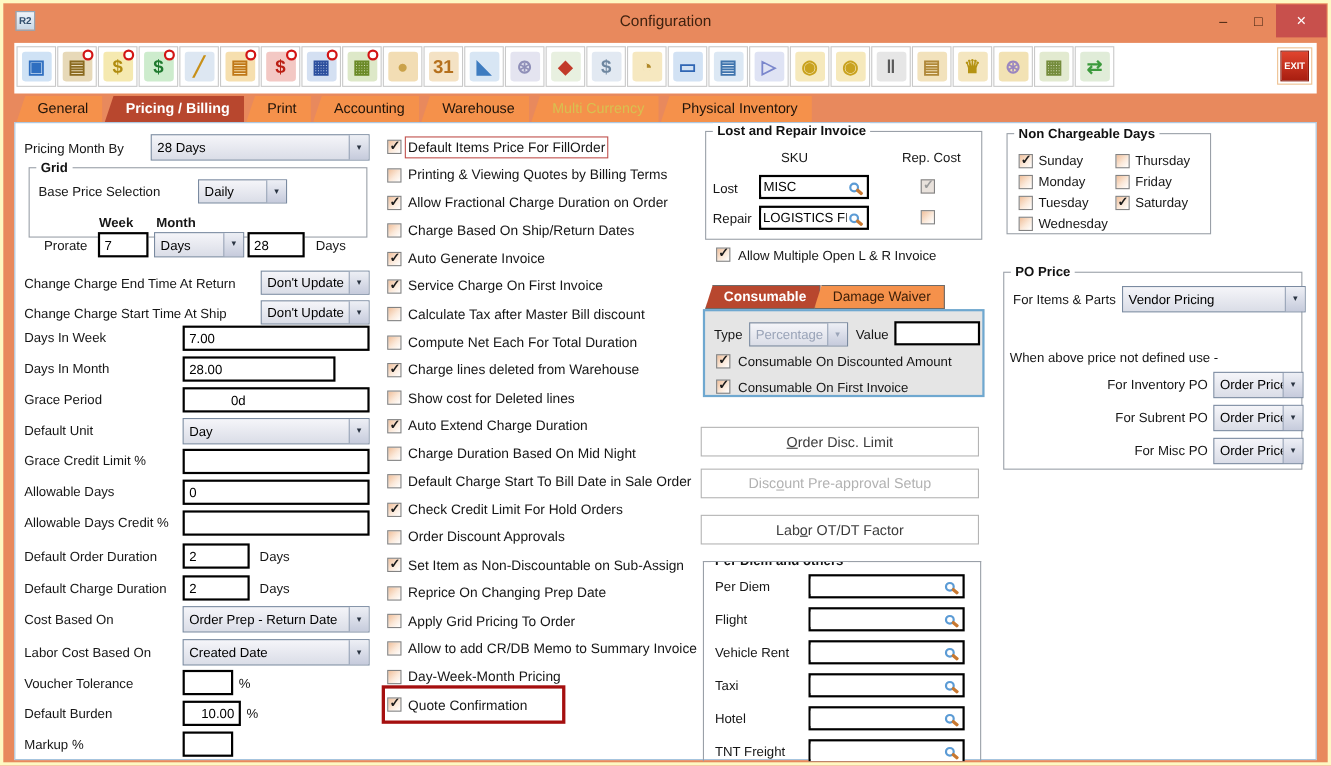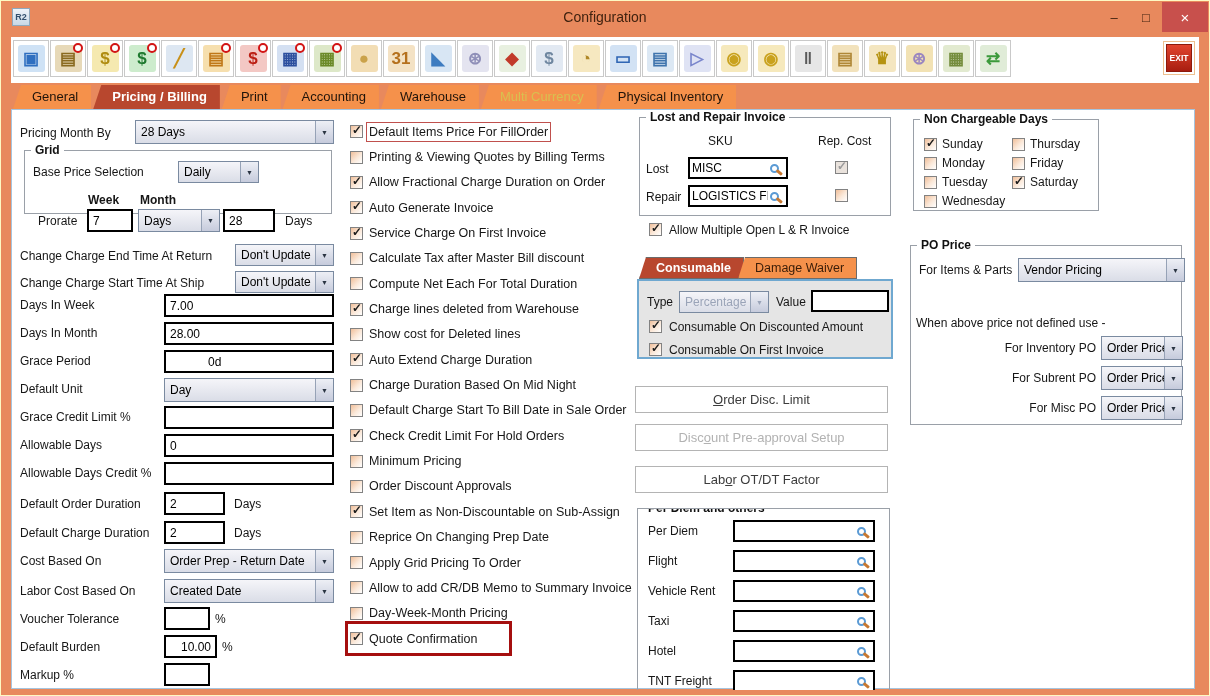--- a/index.html
+++ b/index.html
@@ -1,18 +1,18 @@
 <!DOCTYPE html>
 <html style="--frame: #E8895D; --titlebar-text: #40220F; --close-button: #C8504C; --exit-red: #E1442E; --tab-orange: #F5914B; --tab-active: #B8472E; --tab-disabled-text: #D8C050; --content-border: #A6C4DE; --panel-border: #6FA8D0; --highlight-box: #A50F0F; --field-outline: #C0504D; --disabled-text: #9AA4B8;"><head>
 <meta charset="utf-8">
 <style>
   * { margin:0; padding:0; box-sizing:border-box; }
   html,body { width:1210px; height:696px; font-family:"Liberation Sans",sans-serif; }
   body { position:relative; background:var(--frame,#E8895D); overflow:hidden; }
-  .window { position:absolute; inset:0; border:1px solid #fef9c3; }
+  .window { position:absolute; inset:0; border:3px solid #fef9c3; }
 
   
   .titlebar { position:absolute; left:1px; top:1px; right:1px; height:30px; display:flex; align-items:center; }
   .app-icon { width:18px; height:18px; margin-left:10px; background:linear-gradient(#eef4fa,#c8d8e6); border:1px solid #8fa8bc; font-size:9px; font-weight:bold; color:#33506e; display:flex; align-items:center; justify-content:center; z-index:2; }
   .title-text { position:absolute; left:0; right:0; text-align:center; font-size:14px; color:#40220F; }
   .win-controls { position:absolute; right:0; top:0; height:30px; display:flex; align-items:stretch; z-index:2; }
   .win-btn { width:32px; display:flex; align-items:center; justify-content:center; font-size:13px; color:#40220F; cursor:pointer; }
   .win-btn.close { width:46px; background:var(--close-button,#C8504C); color:#fff; font-size:15px; }
 
   
@@ -306,21 +306,21 @@
     <span class="lbl" style="left:8px;top:166px">Change Charge Start Time At Ship</span>
     <div class="dd" style="left:223px;top:161px;width:99px;height:22px">
       <span class="dd-text">Don't Update</span>
       <span class="dd-btn">▼</span>
     </div>
 
     <span class="lbl" style="left:8px;top:188px">Days In Week</span>
     <input class="tinput" style="left: 152px; top: 184px; width: 170px; height: 23px;" value="7.00">
 
     <span class="lbl" style="left:8px;top:216px">Days In Month</span>
-    <input class="tinput" style="left: 152px; top: 212px; width: 170px; height: 23px;" value="28.00">
+    <input class="tinput" style="left: 152px; top: 212px; width: 139px; height: 23px;" value="28.00">
 
     <span class="lbl" style="left:8px;top:244px">Grace Period</span>
     <input class="tinput" style="left: 152px; top: 240px; width: 170px; height: 23px; padding-left: 42px;" value="0d">
 
     <span class="lbl" style="left:8px;top:272px">Default Unit</span>
     <div class="dd" style="left:152px;top:268px;width:170px;height:24px">
       <span class="dd-text">Day</span>
       <span class="dd-btn">▼</span>
     </div>
 
@@ -374,20 +374,24 @@
         <div class="cbx-row">
           <span class="cb"></span>
           <span class="cbx-label">Printing &amp; Viewing Quotes by Billing Terms</span>
         </div>
 
         <div class="cbx-row">
           <span class="cb checked"></span>
           <span class="cbx-label">Allow Fractional Charge Duration on Order</span>
         </div>
 
+        <div class="cbx-row">
+          <span class="cb"></span>
+          <span class="cbx-label">Charge Based On Ship/Return Dates</span>
+        </div>
 
         <div class="cbx-row">
           <span class="cb checked"></span>
           <span class="cbx-label">Auto Generate Invoice</span>
         </div>
 
         <div class="cbx-row">
           <span class="cb checked"></span>
           <span class="cbx-label">Service Charge On First Invoice</span>
         </div>
@@ -425,24 +429,20 @@
         <div class="cbx-row">
           <span class="cb"></span>
           <span class="cbx-label">Default Charge Start To Bill Date in Sale Order</span>
         </div>
 
         <div class="cbx-row">
           <span class="cb checked"></span>
           <span class="cbx-label">Check Credit Limit For Hold Orders</span>
         </div>
 
-        <div class="cbx-row">
-          <span class="cb"></span>
-          <span class="cbx-label">Minimum Pricing</span>
-        </div>
 
         <div class="cbx-row">
           <span class="cb"></span>
           <span class="cbx-label">Order Discount Approvals</span>
         </div>
 
         <div class="cbx-row">
           <span class="cb checked"></span>
           <span class="cbx-label">Set Item as Non-Discountable on Sub-Assign</span>
         </div>

